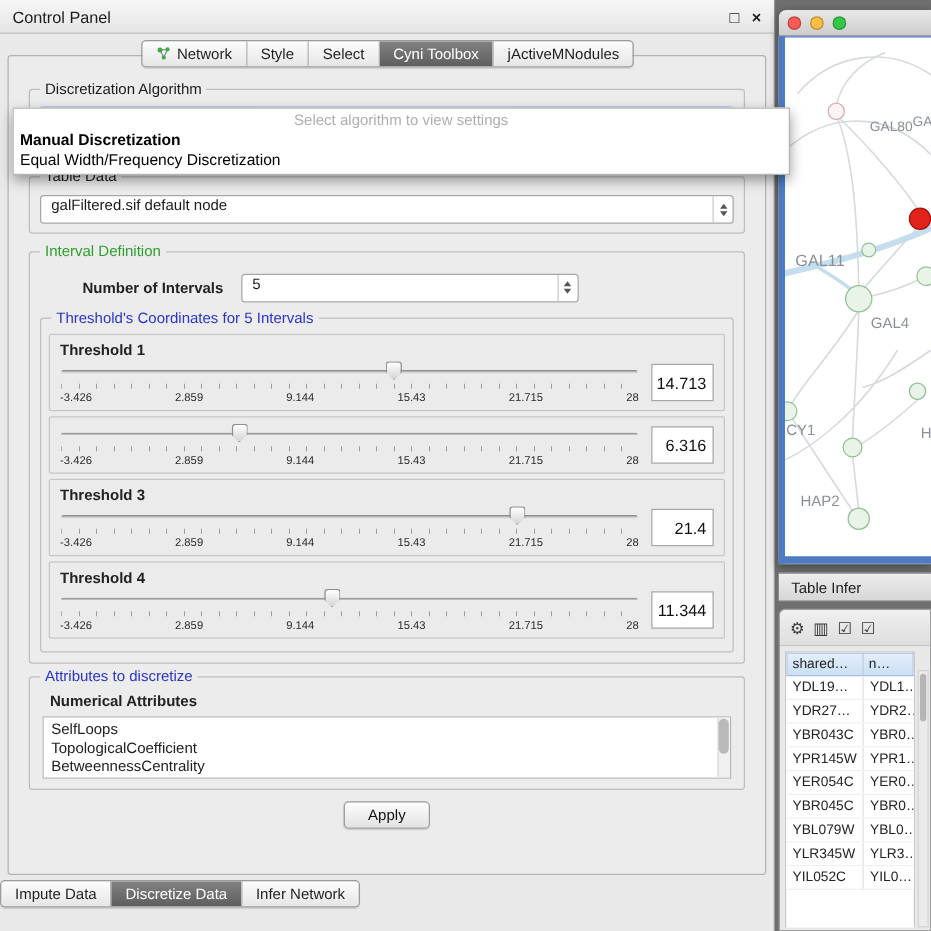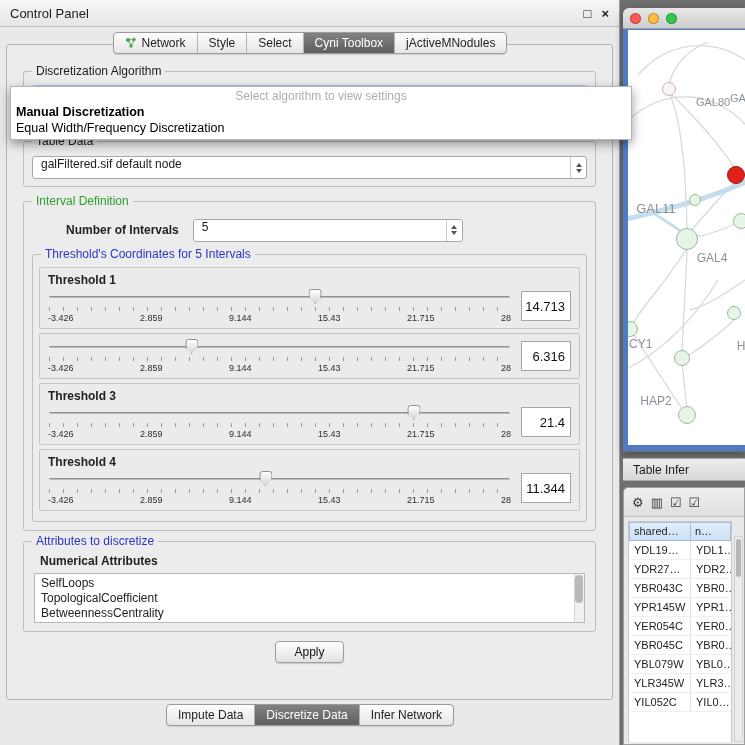--- a/index.html
+++ b/index.html
@@ -57,21 +57,21 @@
   .attributes-group{margin-top:10px;padding:12px 10px 8px;}
   .attr-heading{font-weight:bold;font-size:12px;margin:0 0 5px 6px;}
   .listbox{position:relative;background:#fff;border:1px solid #b9b9b9;height:50px;overflow:hidden;padding:2px 12px 0 6px;font-size:12px;line-height:15px;}
   .list-item{white-space:nowrap;}
   .list-scrollbar{position:absolute;right:0;top:0;width:10px;height:100%;background:#f1f1f1;border-left:1px solid #d6d6d6;}
   .list-scroll-thumb{position:absolute;top:1px;right:1px;width:8px;height:28px;background:#b9b9b9;border-radius:4px;}
 
   .apply-row{text-align:center;margin-top:9px;}
   .apply-btn{font-family:"Liberation Sans",sans-serif;font-size:12px;padding:3px 18px;background:linear-gradient(#fefefe,#e2e2e2);border:1px solid #9f9f9f;border-radius:4px;box-shadow:0 1px 1px rgba(0,0,0,.15);color:#111;}
 
-  .bottom-tabs{position:absolute;left:0;top:704px;width:620px;display:flex;justify-content:center;}
+  .bottom-tabs{position:absolute;left:0;top:704px;width:620px;display:flex;}
 
   
   .popup{position:absolute;left:10px;top:86px;width:622px;z-index:40;background:#fff;border:1px solid #b5b5b5;box-shadow:0 4px 10px rgba(0,0,0,.4);padding:1px 0 3px;}
   .popup-ph{text-align:center;color:#aeaeae;font-size:12px;padding:1px 0;}
   .popup-opt{font-size:12.5px;padding:1px 5px;color:#000;}
   .popup-opt.bold{font-weight:bold;}
 
   
   .network-window{position:absolute;left:623px;top:8px;width:122px;height:444px;border-radius:6px 0 0 0;box-shadow:0 2px 8px rgba(0,0,0,.35);}
   .nw-titlebar{height:21px;background:linear-gradient(#e8e8e8,#cdcdcd);border-bottom:1px solid #9f9f9f;border-radius:6px 0 0 0;display:flex;align-items:center;padding-left:7px;gap:7px;}

